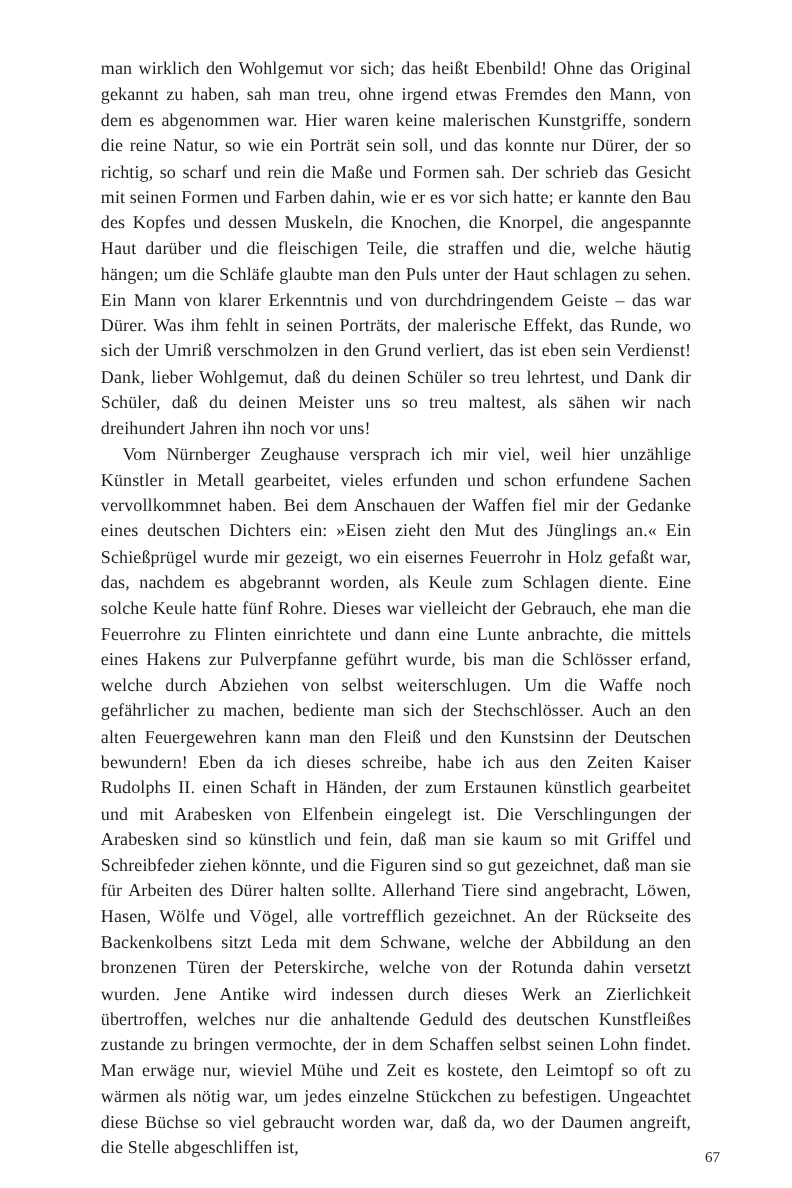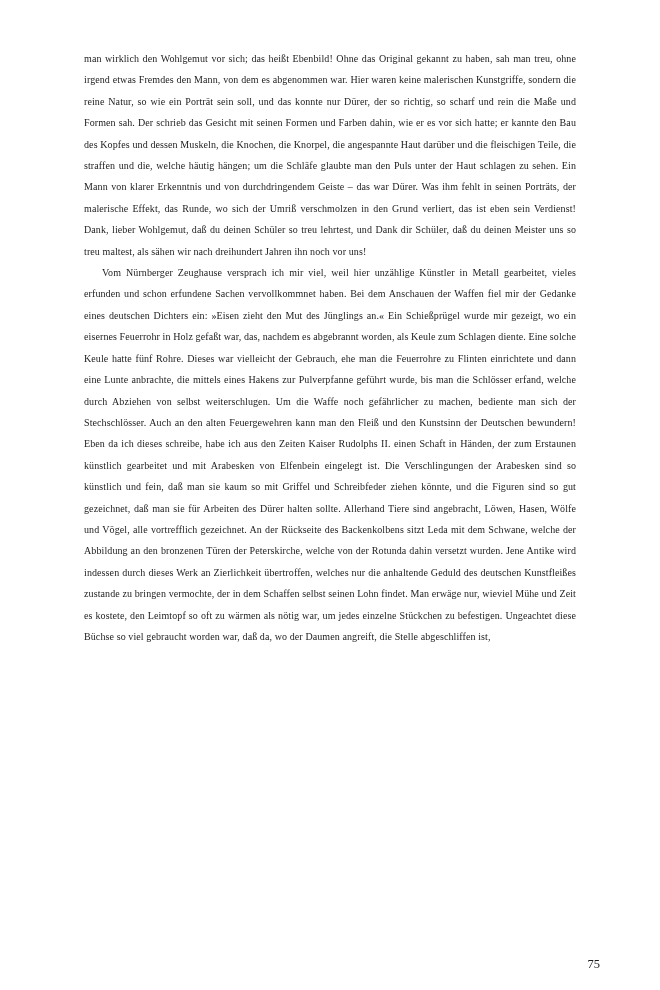--- a/index.html
+++ b/index.html
@@ -15,21 +15,21 @@
     color: #1c1c1c;
     font-family: "Liberation Serif", "DejaVu Serif", serif;
     overflow: hidden;
     box-sizing: border-box;
   }
   .text-block {
     position: absolute;
     top: 48px;
     left: 84px;
     width: 492px;
-    font-size: 10px;
+    font-size: 15px;
     line-height: 21.4px;
     text-align: justify;
     letter-spacing: 0.1px;
   }
   .para {
     margin: 0;
     padding: 0;
   }
   .para.indented {
     text-indent: 18px;
@@ -43,14 +43,14 @@
   }
 </style>
 </head>
 <body>
 
 <div class="page">
   <div class="text-block">
     <p class="para">man wirklich den Wohlgemut vor sich; das heißt Ebenbild! Ohne das Original gekannt zu haben, sah man treu, ohne irgend etwas Fremdes den Mann, von dem es abgenommen war. Hier waren keine malerischen Kunstgriffe, sondern die reine Natur, so wie ein Porträt sein soll, und das konnte nur Dürer, der so richtig, so scharf und rein die Maße und Formen sah. Der schrieb das Gesicht mit seinen Formen und Farben dahin, wie er es vor sich hatte; er kannte den Bau des Kopfes und dessen Muskeln, die Knochen, die Knorpel, die angespannte Haut darüber und die fleischigen Teile, die straffen und die, welche häutig hängen; um die Schläfe glaubte man den Puls unter der Haut schlagen zu sehen. Ein Mann von klarer Erkenntnis und von durchdringendem Geiste – das war Dürer. Was ihm fehlt in seinen Porträts, der malerische Effekt, das Runde, wo sich der Umriß verschmolzen in den Grund verliert, das ist eben sein Verdienst! Dank, lieber Wohlgemut, daß du deinen Schüler so treu lehrtest, und Dank dir Schüler, daß du deinen Meister uns so treu maltest, als sähen wir nach dreihundert Jahren ihn noch vor uns!</p>
     <p class="para indented">Vom Nürnberger Zeughause versprach ich mir viel, weil hier unzählige Künstler in Metall gearbeitet, vieles erfunden und schon erfundene Sachen vervollkommnet haben. Bei dem Anschauen der Waffen fiel mir der Gedanke eines deutschen Dichters ein: »Eisen zieht den Mut des Jünglings an.« Ein Schießprügel wurde mir gezeigt, wo ein eisernes Feuerrohr in Holz gefaßt war, das, nachdem es abgebrannt worden, als Keule zum Schlagen diente. Eine solche Keule hatte fünf Rohre. Dieses war vielleicht der Gebrauch, ehe man die Feuerrohre zu Flinten einrichtete und dann eine Lunte anbrachte, die mittels eines Hakens zur Pulverpfanne geführt wurde, bis man die Schlösser erfand, welche durch Abziehen von selbst weiterschlugen. Um die Waffe noch gefährlicher zu machen, bediente man sich der Stechschlösser. Auch an den alten Feuergewehren kann man den Fleiß und den Kunstsinn der Deutschen bewundern! Eben da ich dieses schreibe, habe ich aus den Zeiten Kaiser Rudolphs II. einen Schaft in Händen, der zum Erstaunen künstlich gearbeitet und mit Arabesken von Elfenbein eingelegt ist. Die Verschlingungen der Arabesken sind so künstlich und fein, daß man sie kaum so mit Griffel und Schreibfeder ziehen könnte, und die Figuren sind so gut gezeichnet, daß man sie für Arbeiten des Dürer halten sollte. Allerhand Tiere sind angebracht, Löwen, Hasen, Wölfe und Vögel, alle vortrefflich gezeichnet. An der Rückseite des Backenkolbens sitzt Leda mit dem Schwane, welche der Abbildung an den bronzenen Türen der Peterskirche, welche von der Rotunda dahin versetzt wurden. Jene Antike wird indessen durch dieses Werk an Zierlichkeit übertroffen, welches nur die anhaltende Geduld des deutschen Kunstfleißes zustande zu bringen vermochte, der in dem Schaffen selbst seinen Lohn findet. Man erwäge nur, wieviel Mühe und Zeit es kostete, den Leimtopf so oft zu wärmen als nötig war, um jedes einzelne Stückchen zu befestigen. Ungeachtet diese Büchse so viel gebraucht worden war, daß da, wo der Daumen angreift, die Stelle abgeschliffen ist,</p>
   </div>
-  <div class="page-number">75</div>
+  <div class="page-number">67</div>
 </div>
 
 </body></html>

